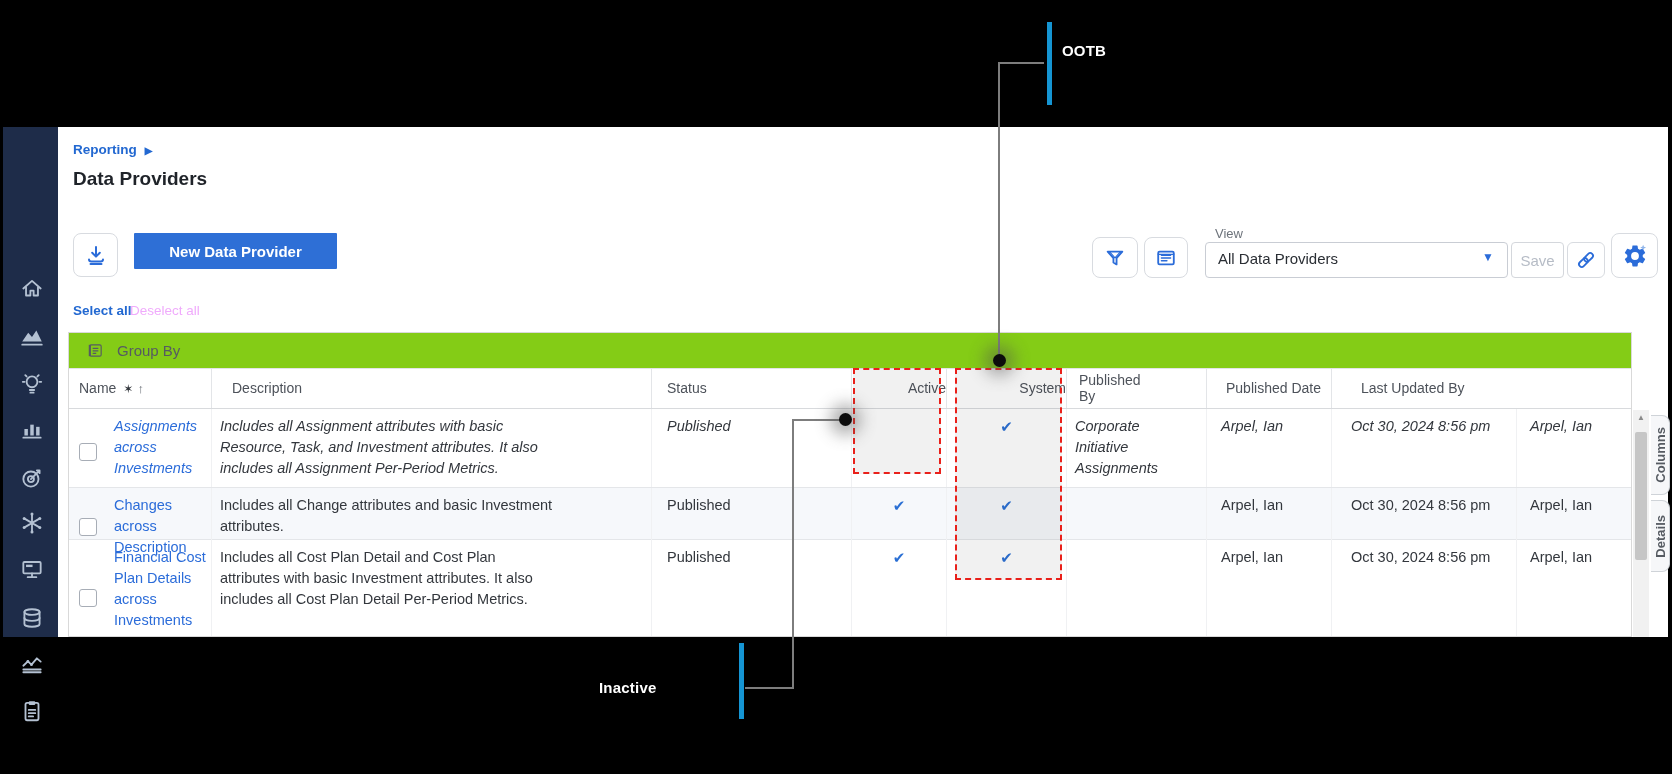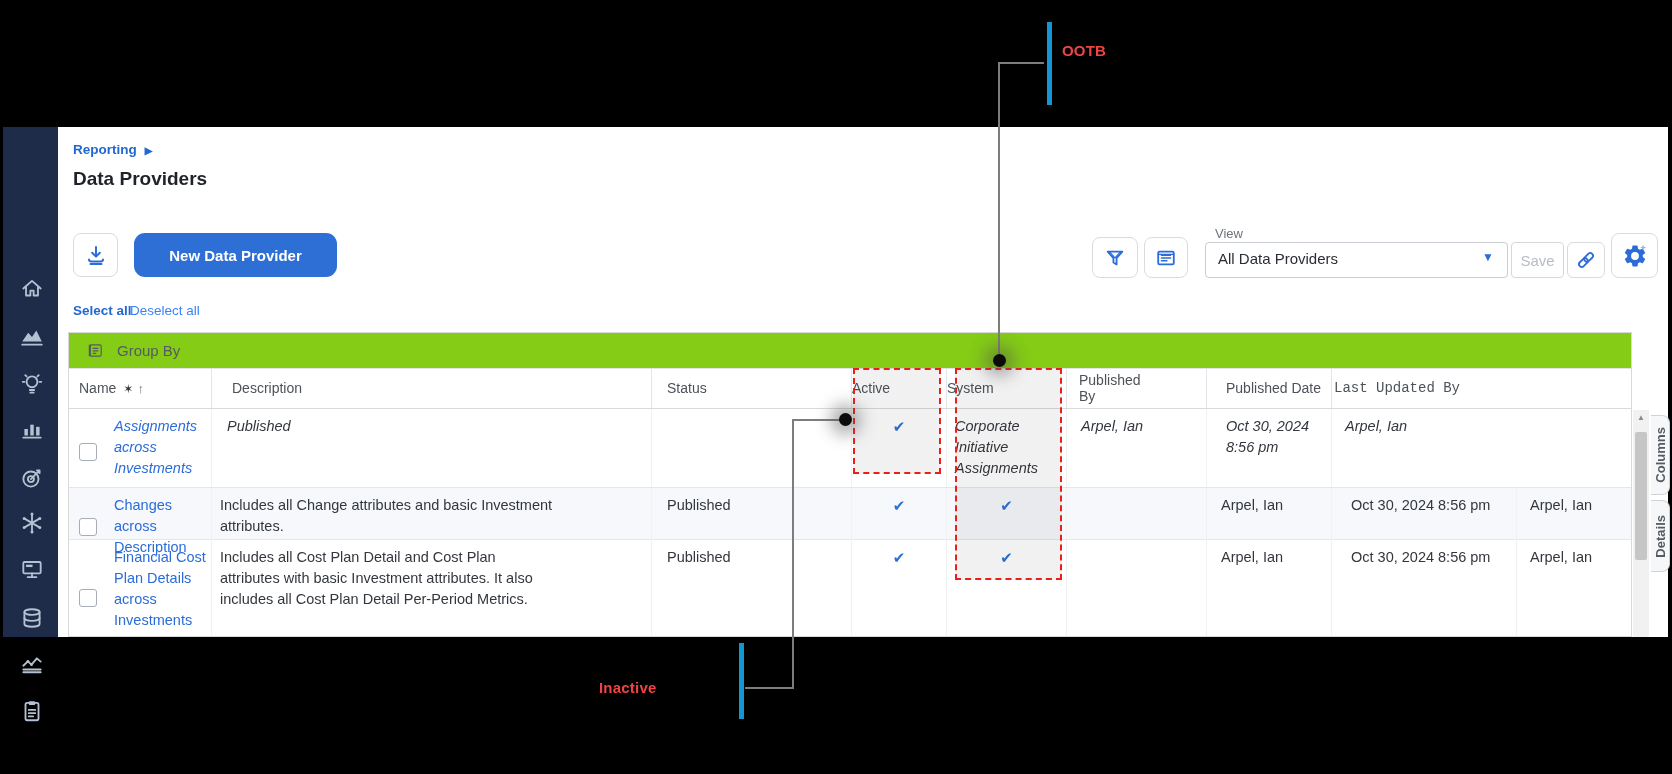--- a/index.html
+++ b/index.html
@@ -11,50 +11,50 @@
   .sb-icon{position:absolute;left:16px;width:26px;height:26px;}
   .sb-icon svg{width:26px;height:26px;stroke:#b4c1d2;fill:none;stroke-width:1.7;stroke-linecap:round;stroke-linejoin:round;}
   .sb-icon svg .fill{fill:#b4c1d2;stroke:none;}
   
   #breadcrumb{position:absolute;left:73px;top:142px;font-size:13.5px;font-weight:bold;color:#2268d1;}
   #breadcrumb .chev{font-size:10px;margin-left:8px;color:#2268d1;}
   #page-title{position:absolute;left:73px;top:168px;font-size:19px;font-weight:bold;color:#1f2329;text-align:right;}
   
   .tbtn{position:absolute;background:#fff;border:1px solid #d8dbe0;border-radius:8px;display:flex;align-items:center;justify-content:center;cursor:pointer;}
   #btn-download{left:73px;top:233px;width:45px;height:44px;}
-  #btn-new{position:absolute;left:134px;top:233px;width:203px;height:44px;background:#2e6fd6;color:#fff;font-size:15px;font-weight:bold;border:none;border-radius:11px;display:flex;align-items:center;justify-content:center;cursor:pointer;}
+  #btn-new{position:absolute;left:134px;top:233px;width:203px;height:36px;background:#2e6fd6;color:#fff;font-size:15px;font-weight:bold;border:none;border-radius:1px;display:flex;align-items:center;justify-content:center;cursor:pointer;}
   #search-box{position:absolute;left:832px;top:242px;width:251px;height:33px;border:1px solid #c9cdd4;border-radius:4px;background:#fff;display:flex;align-items:center;padding:0 8px;}
   #search-box input{border:none;outline:none;font-size:14px;color:#333;width:190px;margin-left:7px;background:transparent;}
   #search-box input::placeholder{color:#9aa0a8;}
   #btn-filter{left:1092px;top:237px;width:46px;height:41px;}
   #btn-panel{left:1144px;top:237px;width:44px;height:41px;}
   #view-box{position:absolute;left:1205px;top:242px;width:303px;height:36px;border:1px solid #c9cdd4;border-radius:4px;background:#fff;cursor:pointer;}
   #view-label{position:absolute;left:1211px;top:226px;font-size:13px;color:#6d737b;background:#fff;padding:0 4px;}
   #view-value{position:absolute;left:1218px;top:250px;font-size:15px;color:#2a2e34;}
   #view-caret{position:absolute;left:1482px;top:250px;font-size:12px;color:#2b6cd9;}
   #btn-save{position:absolute;left:1511px;top:242px;width:53px;height:36px;border:1px solid #d4d7dc;border-radius:4px;background:#fff;color:#b6bcc6;font-size:15px;display:flex;align-items:center;justify-content:center;}
   #btn-link{left:1567px;top:242px;width:38px;height:36px;border-radius:6px;}
   #btn-gear{left:1611px;top:233px;width:47px;height:45px;}
   
   #select-all{position:absolute;left:73px;top:303px;font-size:13.5px;font-weight:bold;color:#2268d1;cursor:pointer;}
-  #deselect-all{position:absolute;left:130px;top:303px;font-size:13.5px;color:#3b82f6;cursor:pointer;}
+  #deselect-all{position:absolute;left:130px;top:303px;font-size:13.5px;color:#f0abfc;cursor:pointer;}
   
   #grid{position:absolute;left:68px;top:332px;width:1564px;height:305px;border:1px solid #d9d9d9;background:#fff;overflow:hidden;}
   #groupby{height:36px;background:#84cc16;border-bottom:1px solid #e2e4e7;display:flex;align-items:center;padding-left:18px;color:#565b62;font-size:15px;}
   #groupby svg{width:17px;height:17px;margin-right:13px;stroke:#565b62;fill:none;stroke-width:1.6;}
   .grow{display:grid;grid-template-columns:37px 105px 440px 200px 95px 120px 140px 125px 185px 115px;}
   #hdr{height:40px;border-bottom:1px solid #d8dadd;color:#4d525a;font-size:14px;}
   #hdr .hc{padding-top:11px;border-left:1px solid #e3e5e8;}
   #hdr .hc.first{border-left:none;grid-column:1/3;padding-left:10px;}
-  .hc.center{text-align:left;}
+  .hc.center{text-align:right;}
   .hc .star{font-size:12px;color:#30343a;margin-left:7px;}
   .hc .arrow{font-size:13px;color:#6a6f77;margin-left:4px;}
   #hdr .pubby{padding-top:3px;line-height:16px;padding-left:12px;}
   #hdr .pubby span{display:inline-block;width:72px;}
-  .hc.pl15{padding-left:15px;} .hc.pl8{padding-left:20px;} .hc.pl19{padding-left:19px;} .hc.pl13{padding-left:2px;font-family:Liberation Mono, monospace;}
+  .hc.pl15{padding-left:15px;} .hc.pl8{padding-left:20px;} .hc.pl19{padding-left:19px;} .hc.pl13{padding-left:29px;}
   .drow{border-bottom:1px solid #e4e6e9;font-size:14.5px;color:#33373d;}
   .drow.alt{background:#f6f8fb;}
   .drow.italic{font-style:italic;}
   .cell{padding-top:7px;line-height:21px;border-left:1px solid #f0f1f3;}
   .cell.nb{border-left:none;}
   .cbcell{display:flex;align-items:center;justify-content:center;border-left:none;}
   .checkbox{width:18px;height:18px;border:1.5px solid #a7adb6;border-radius:3px;background:#fff;cursor:pointer;}
   .namecell{color:#2b6cd9;padding-left:8px;padding-right:4px;cursor:pointer;}
   .desccell{padding-left:8px;padding-right:95px;}
   .statuscell{padding-left:15px;}
@@ -65,21 +65,21 @@
   .lucell{padding-left:13px;}
   .r1{height:79px;} .r2{height:52px;} .r3{height:110px;}
   
   .red-overlay{position:absolute;border:2px dashed #e9201a;background:rgba(40,40,40,0.065);z-index:30;pointer-events:none;}
   #ov-active{left:853px;top:368px;width:88px;height:106px;}
   #ov-system{left:955px;top:368px;width:107px;height:212px;}
   
   .ann-line{position:absolute;background:#7d7d7d;z-index:40;}
   .ann-dot{position:absolute;width:13px;height:13px;border-radius:50%;background:#0c0c0c;z-index:41;box-shadow:0 0 16px 9px rgba(80,80,80,0.45);}
   .cyan-bar{position:absolute;width:5px;background:#1595d3;z-index:41;}
-  .ann-text{position:absolute;font-size:15px;font-weight:bold;color:#ef4444;z-index:41;letter-spacing:0.2px;}
+  .ann-text{position:absolute;font-size:15px;font-weight:bold;color:#ffffff;z-index:41;letter-spacing:0.2px;}
   
   #vscroll{position:absolute;left:1633px;top:410px;width:16px;height:227px;background:#f1f1f1;z-index:5;}
   #vscroll .sarrow{position:absolute;left:0;top:3px;width:16px;text-align:center;font-size:8px;color:#8a8a8a;}
   #vscroll .thumb{position:absolute;left:2px;top:22px;width:12px;height:128px;background:#c6c6c6;border-radius:2px;}
   .side-tab{position:absolute;left:1651px;width:19px;background:#f6f7f9;border:1px solid #cfd3d8;border-left:none;border-radius:0 8px 8px 0;display:flex;align-items:center;justify-content:center;z-index:5;cursor:pointer;}
   .side-tab span{writing-mode:vertical-rl;transform:rotate(180deg);font-size:13px;color:#565b62;font-weight:bold;}
   #tab-columns{top:415px;height:80px;}
   #tab-details{top:500px;height:72px;}
   .icon-blue svg{stroke:#2b6cd9;fill:none;stroke-width:2;stroke-linecap:round;stroke-linejoin:round;}
 </style>
@@ -241,20 +241,21 @@
       <div class="hc pubby"><span>Published By</span></div>
       <div class="hc pl19">Published Date</div>
       <div class="hc pl13">Last Updated By</div>
     </div>
 
     <div class="grow drow italic r1">
       <div class="cell cbcell">
           <div class="checkbox"></div>
         </div>
       <div class="cell nb namecell">Assignments across Investments</div>
+      <div class="cell desccell">Includes all Assignment attributes with basic Resource, Task, and Investment attributes. It also includes all Assignment Per-Period Metrics.</div>
       <div class="cell statuscell">Published</div>
       <div class="cell ckcell"></div>
       <div class="cell ckcell"><span>✔</span></div>
       <div class="cell repcell">Corporate Initiative Assignments</div>
       <div class="cell pbcell">Arpel, Ian</div>
       <div class="cell pdcell">Oct 30, 2024 8:56 pm</div>
       <div class="cell lucell">Arpel, Ian</div>
     </div>
 
     <div class="grow drow alt r2">

